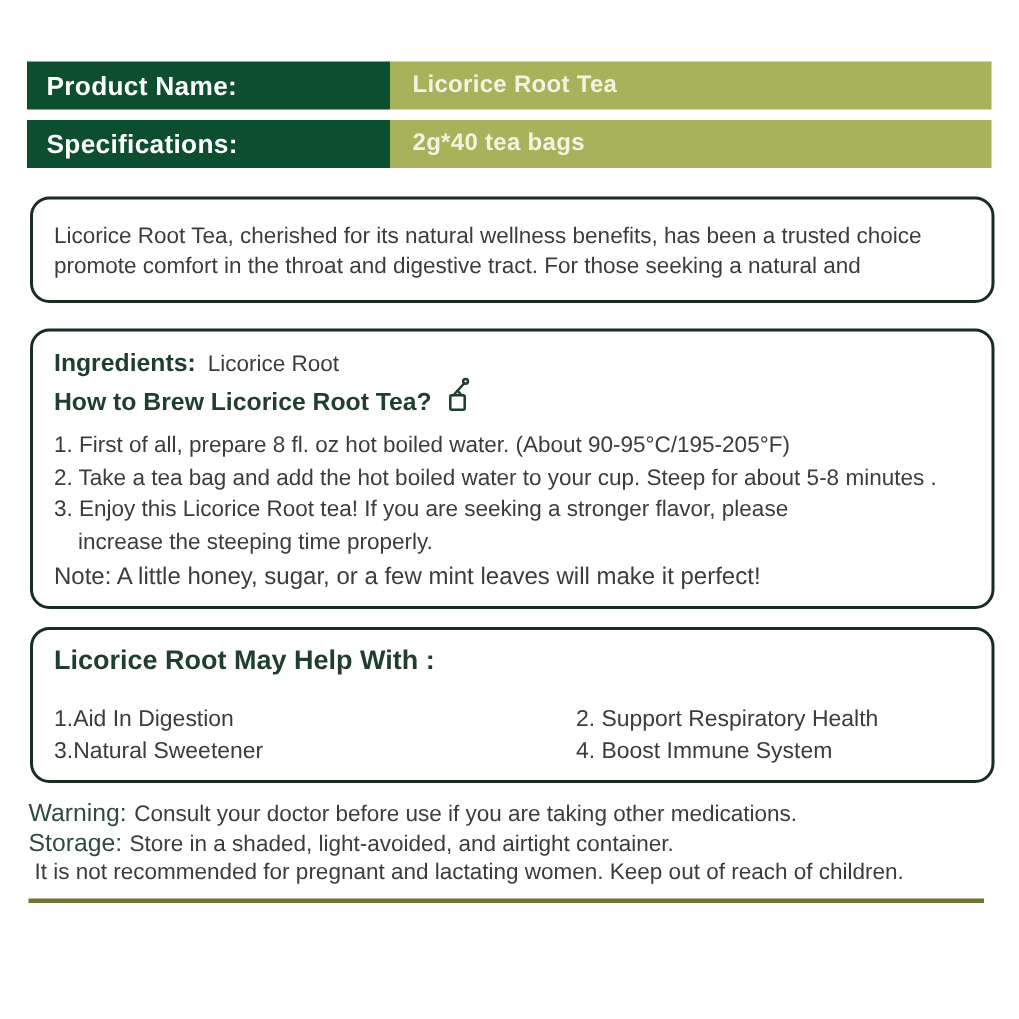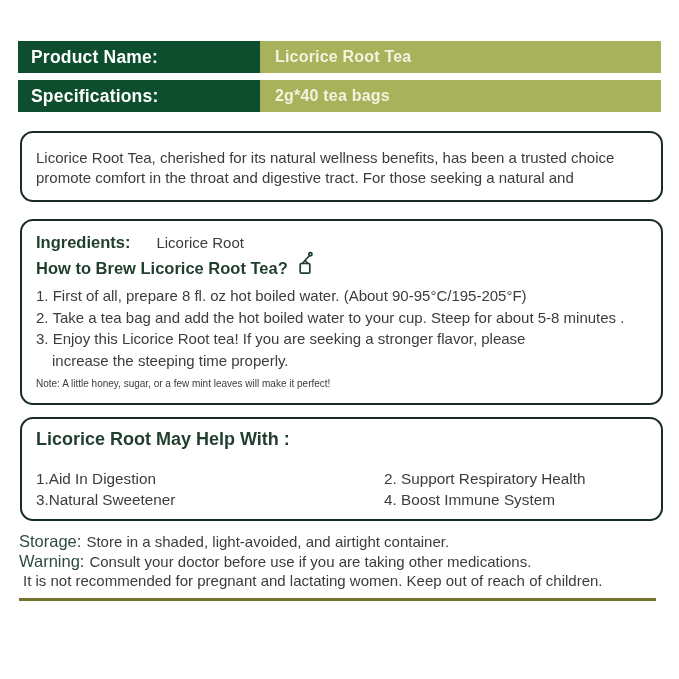--- a/index.html
+++ b/index.html
@@ -31,27 +31,27 @@
     box-sizing:border-box;background:#ffffff;
   }
   .desc-box{margin-top:19px;padding:15px 12px 13px 14px;}
   .desc-line{
     margin:0;font-size:15px;line-height:19.6px;color:#3c3c3c;
     white-space:nowrap;
   }
 
   .brew-box{margin-top:17px;padding:10px 10px 8px 14px;}
   .ing-line{font-size:15px;color:#3c3c3c;line-height:23px;white-space:nowrap;}
-  .ing-label{font-size:16.5px;font-weight:bold;color:#1f3e2d;margin-right:26px;}
+  .ing-label{font-size:16.5px;font-weight:bold;color:#1f3e2d;margin-right:8px;}
   .howto-line{font-size:16.5px;font-weight:bold;color:#1f3e2d;line-height:24px;white-space:nowrap;display:flex;align-items:center;}
   .teabag{margin-left:9px;margin-top:-3px;}
   .step{font-size:15px;color:#3c3c3c;line-height:21.5px;white-space:nowrap;}
   .step.first{margin-top:4px;}
   .step.indent{padding-left:16px;}
-  .note{font-size:10px;color:#3c3c3c;line-height:22px;margin-top:2px;white-space:nowrap;}
+  .note{font-size:16px;color:#3c3c3c;line-height:22px;margin-top:2px;white-space:nowrap;}
 
   .help-box{margin-top:12px;padding:9px 10px 10px 14px;}
   .help-title{font-size:18px;font-weight:bold;color:#1f3e2d;line-height:23px;white-space:nowrap;}
   .help-grid{display:grid;grid-template-columns:348px 1fr;row-gap:1px;margin-top:18px;}
   .help-item{font-size:15.3px;color:#3c3c3c;line-height:19.5px;white-space:nowrap;}
 
   
   .footer{margin:11px 18px 0 19px;}
   .foot-line{font-size:15px;color:#3c3c3c;line-height:18.8px;white-space:nowrap;}
   .foot-label{font-size:16.5px;color:#2e4c3c;margin-right:5px;}
@@ -108,22 +108,22 @@
     <div class="help-grid">
       <div class="help-item">1.Aid In Digestion</div>
       <div class="help-item">2. Support Respiratory Health</div>
       <div class="help-item">3.Natural Sweetener</div>
       <div class="help-item">4. Boost Immune System</div>
     </div>
   </div>
 
   <div class="footer">
     <div class="foot-line">
-      <span class="foot-label">Storage:</span><span>Store in a shaded, light-avoided, and airtight container.</span>
+      <span class="foot-label">Warning:</span><span>Consult your doctor before use if you are taking other medications.</span>
     </div>
     <div class="foot-line">
-      <span class="foot-label">Warning:</span><span>Consult your doctor before use if you are taking other medications.</span>
+      <span class="foot-label">Storage:</span><span>Store in a shaded, light-avoided, and airtight container.</span>
     </div>
     <div class="foot-line warn2">It is not recommended for pregnant and lactating women. Keep out of reach of children.</div>
     <div class="bottom-rule"></div>
   </div>
 
 </div>
 
 </body></html>

